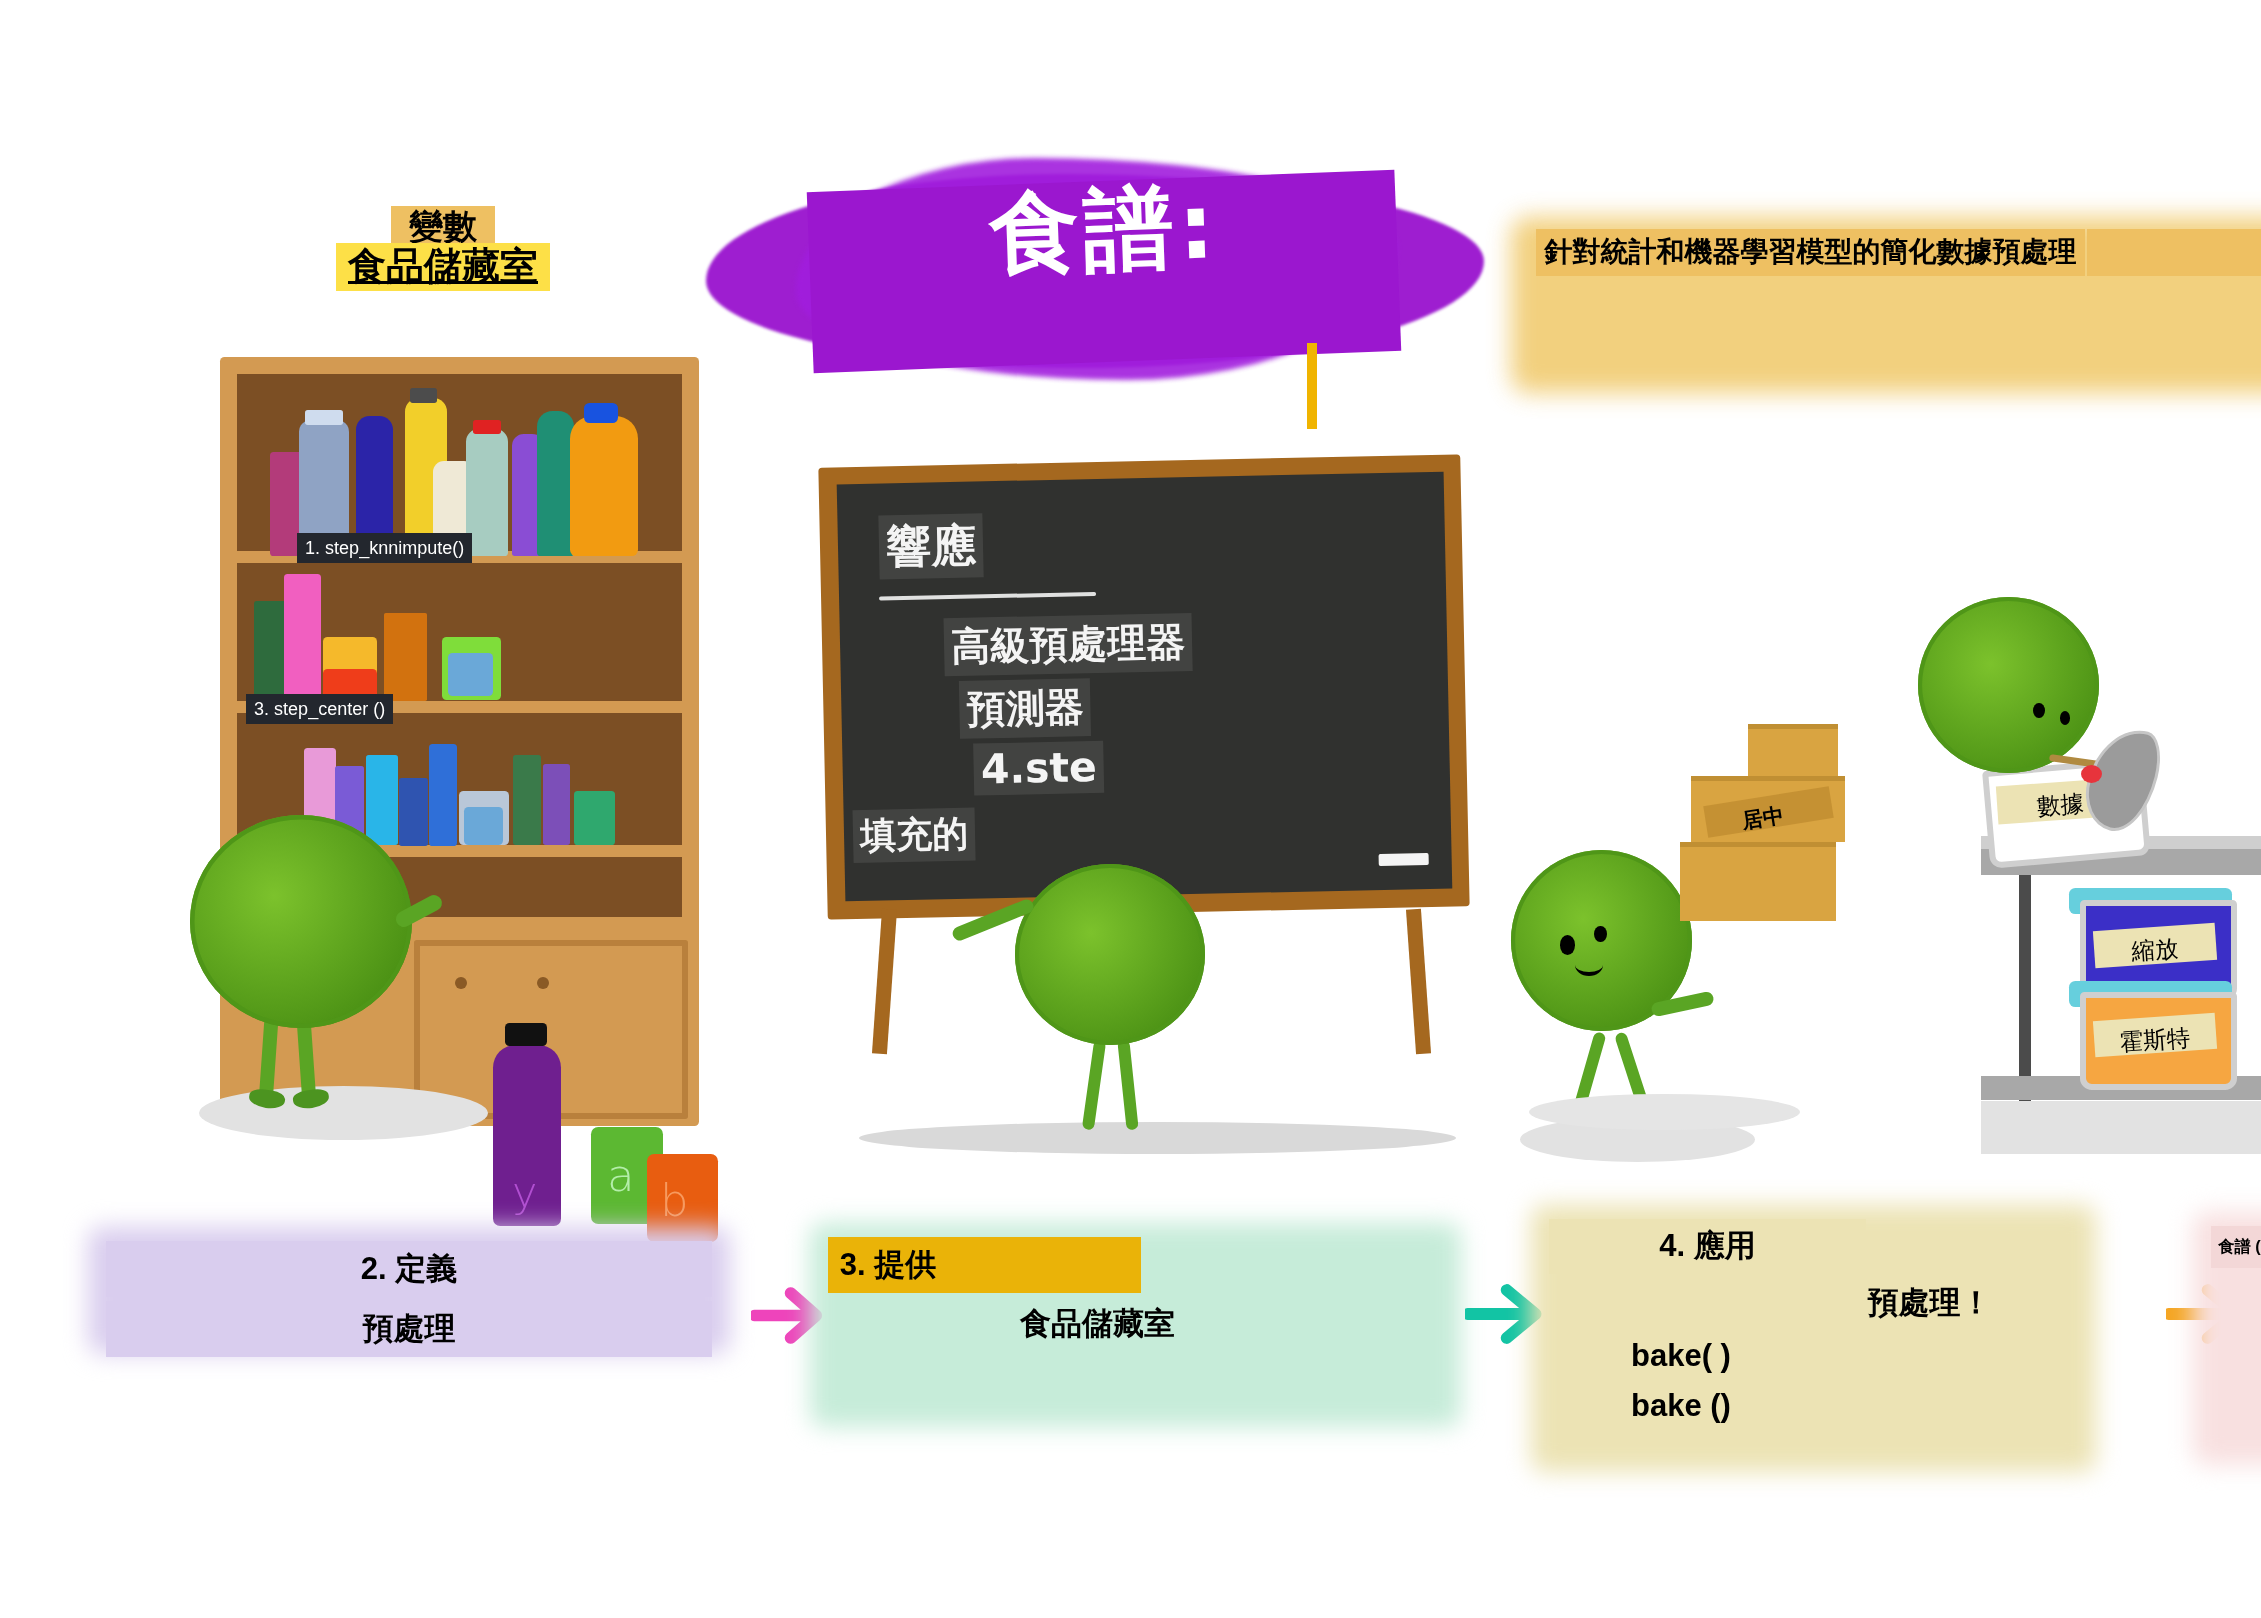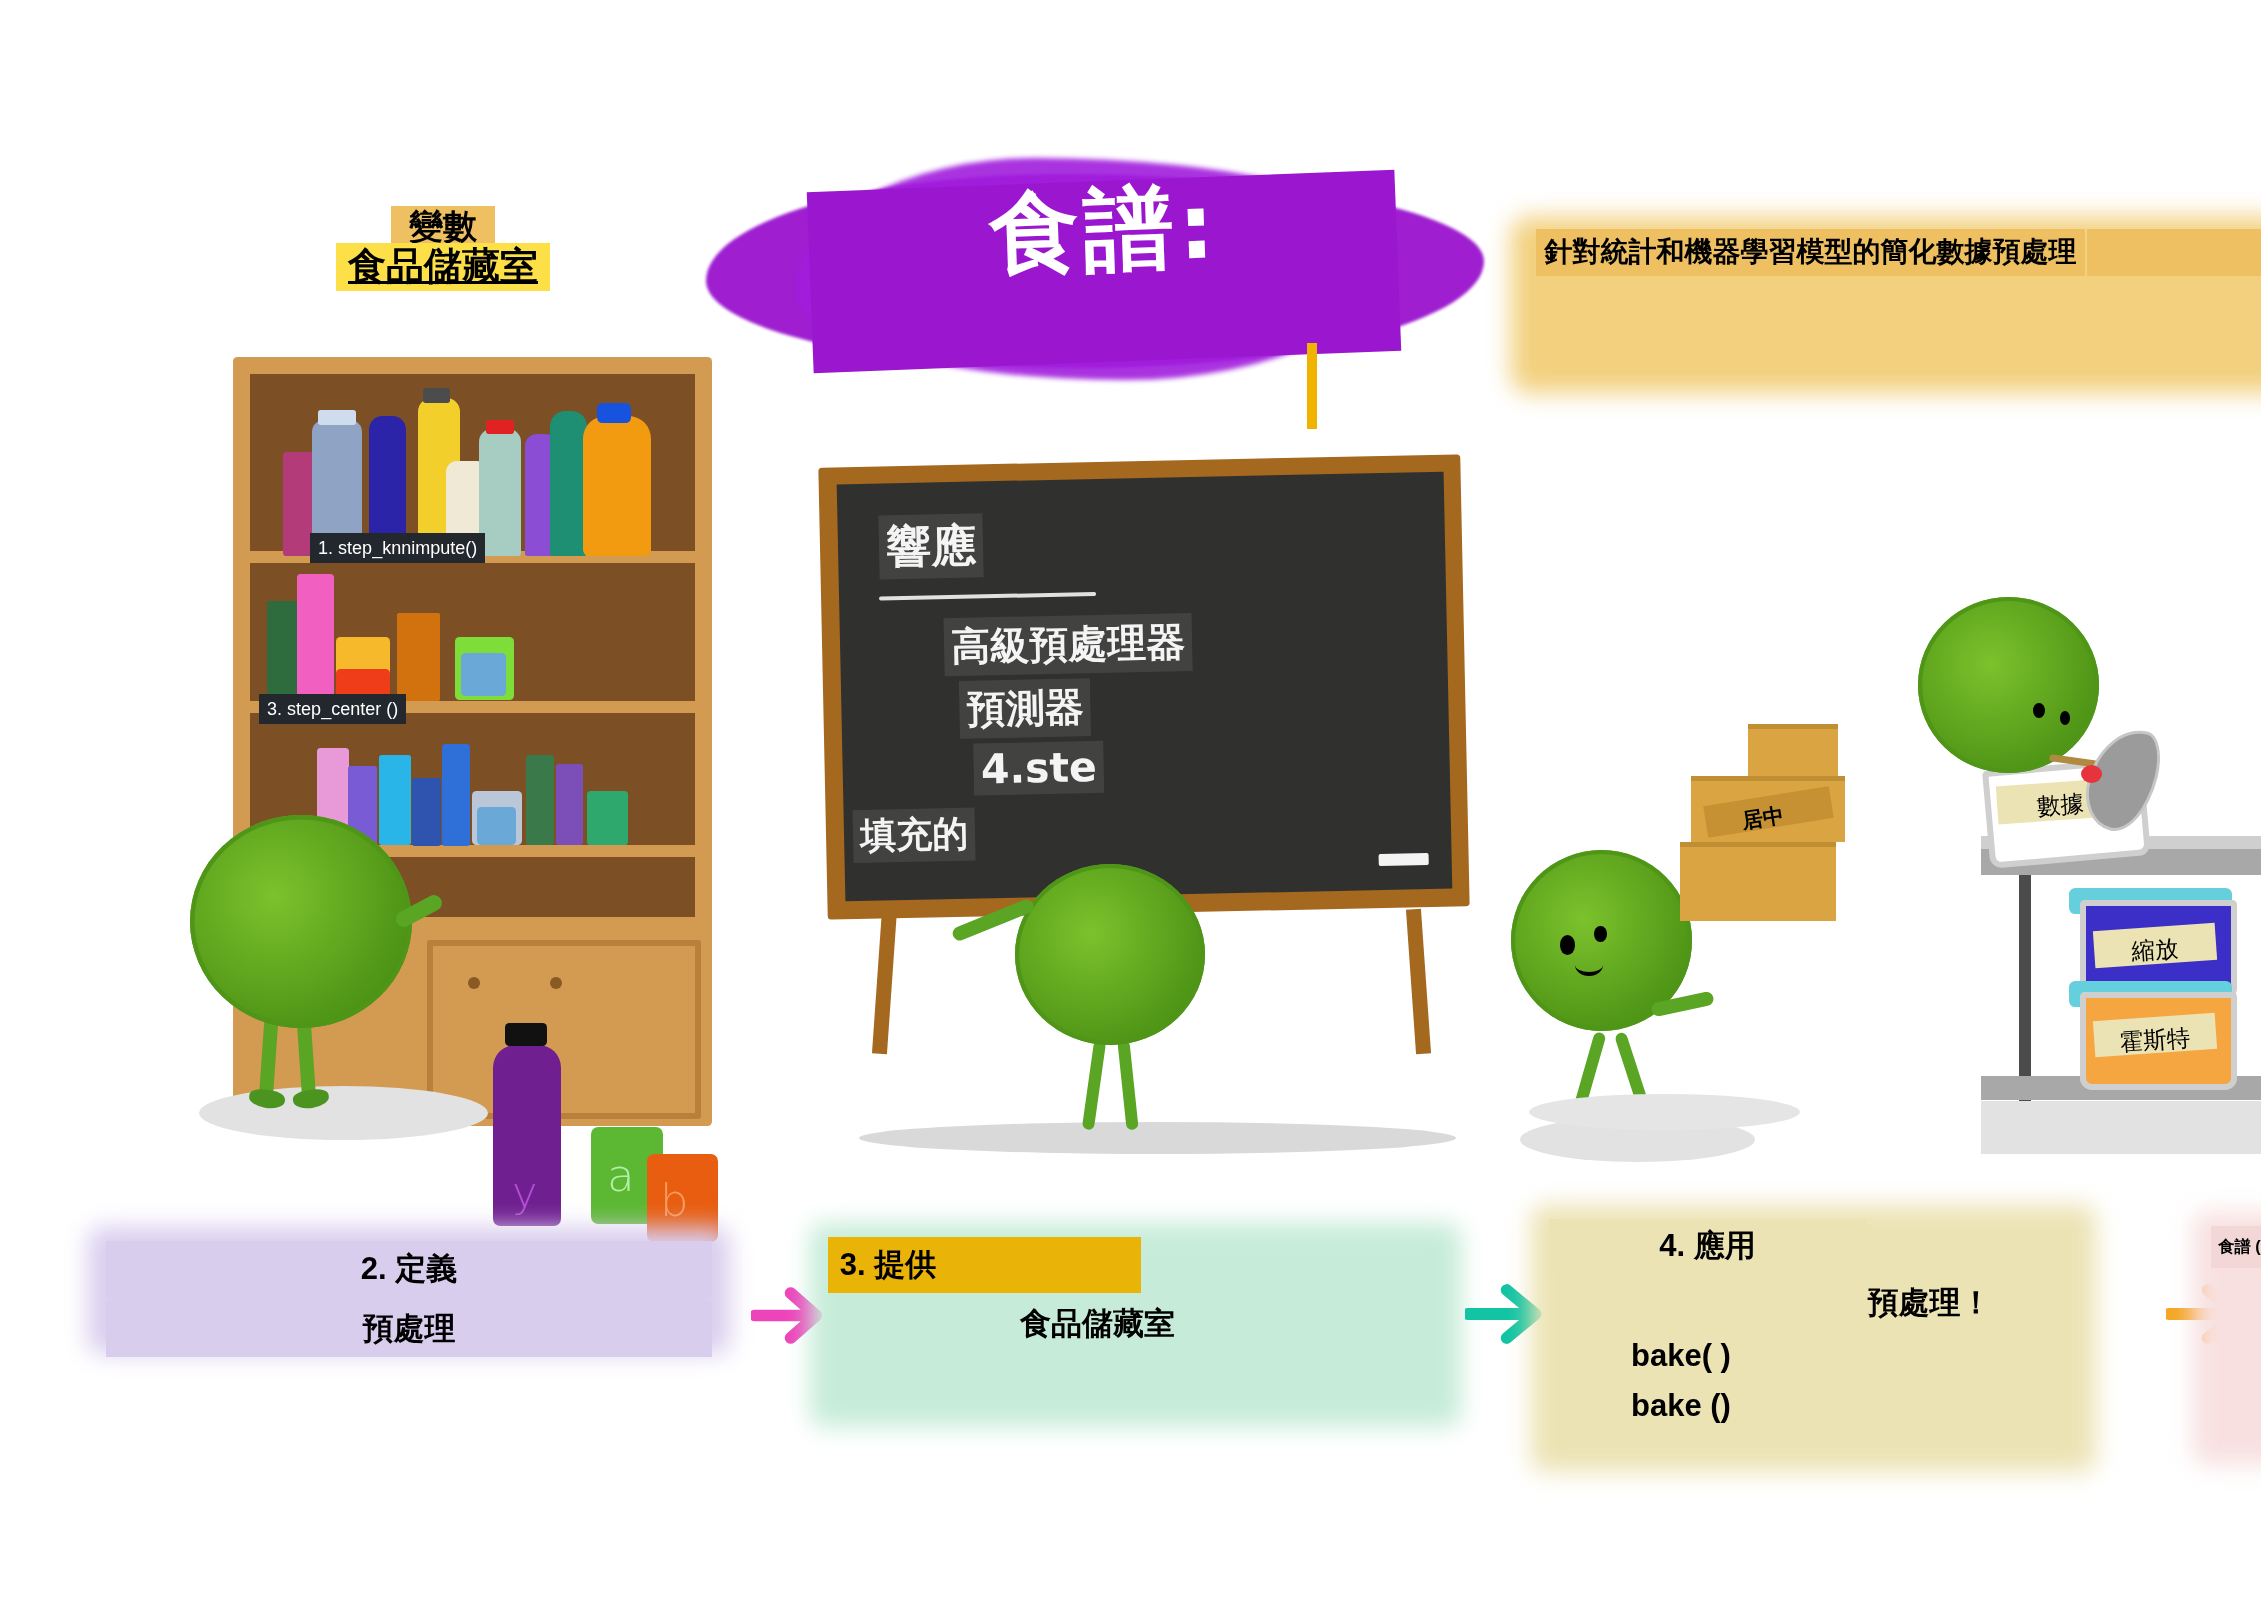--- a/index.html
+++ b/index.html
@@ -32,21 +32,21 @@
   
   #headline{left:1529px;top:226px;width:1085px;text-align:center;}
   #headline .hlblur{position:absolute;left:-18px;top:-9px;width:1117px;height:176px;
      background:#f0c868;filter:blur(11.8px);opacity:.85;border-radius:18px;}
   #headline .l1{position:relative;font-size:28px;font-weight:700;display:inline-block;
      background:#eec062;padding:4.5px 8.1px;white-space:nowrap;}
   #headline .l2{position:relative;font-size:28px;font-weight:700;display:inline-block;
      background:#eec062;padding:4.5px 190px;margin-top:2.7px;white-space:nowrap;}
 
   
-  #pantry{left:233px;top:357px;width:479px;height:769px;}
+  #pantry{left:220px;top:357px;width:479px;height:769px;}
   .cab-body{position:absolute;left:0;top:0;width:479px;height:769px;background:#d39a52;
      border-radius:4.5px;}
   .cab-inner{position:absolute;left:17px;top:17px;width:445px;height:543px;background:#7c4f24;}
   .shelf{position:absolute;left:17px;width:445px;height:11.8px;background:#d39a52;}
   .cab-door{position:absolute;left:194px;top:583px;width:262px;height:167px;
      border:6.3px solid #b9803c;background:#d39a52;border-radius:2.7px;}
   .knob{position:absolute;width:11.8px;height:11.8px;border-radius:50%;background:#8a5a25;}
 
   .bottle{position:absolute;border-radius:11.8px 11.8px 5.4px 5.4px;}
   .cap{position:absolute;border-radius:2.7px;}

